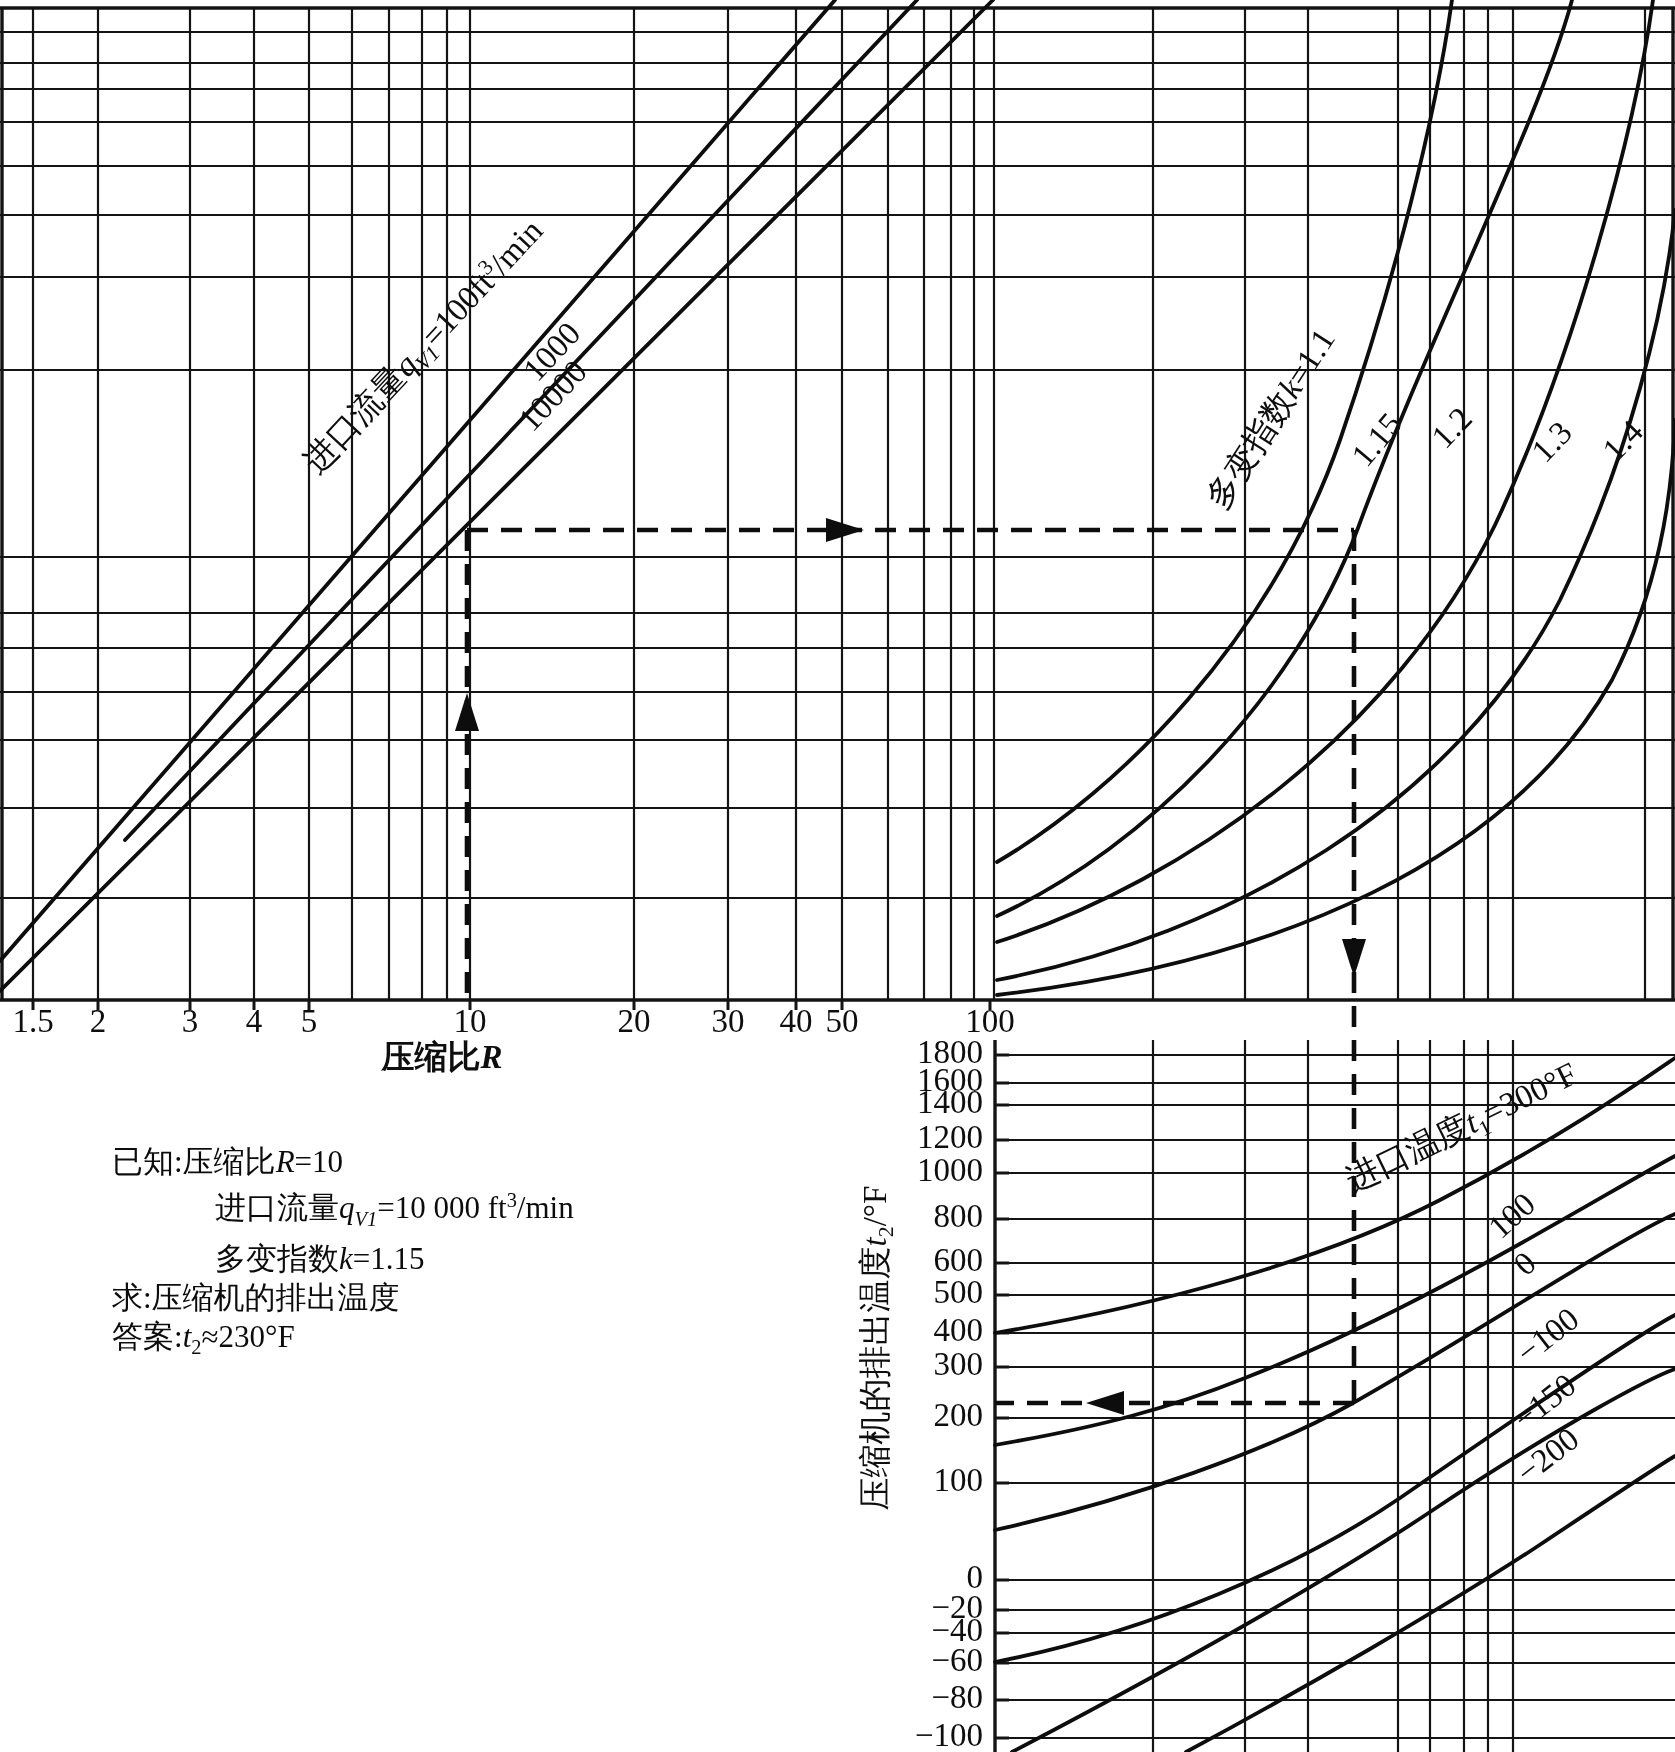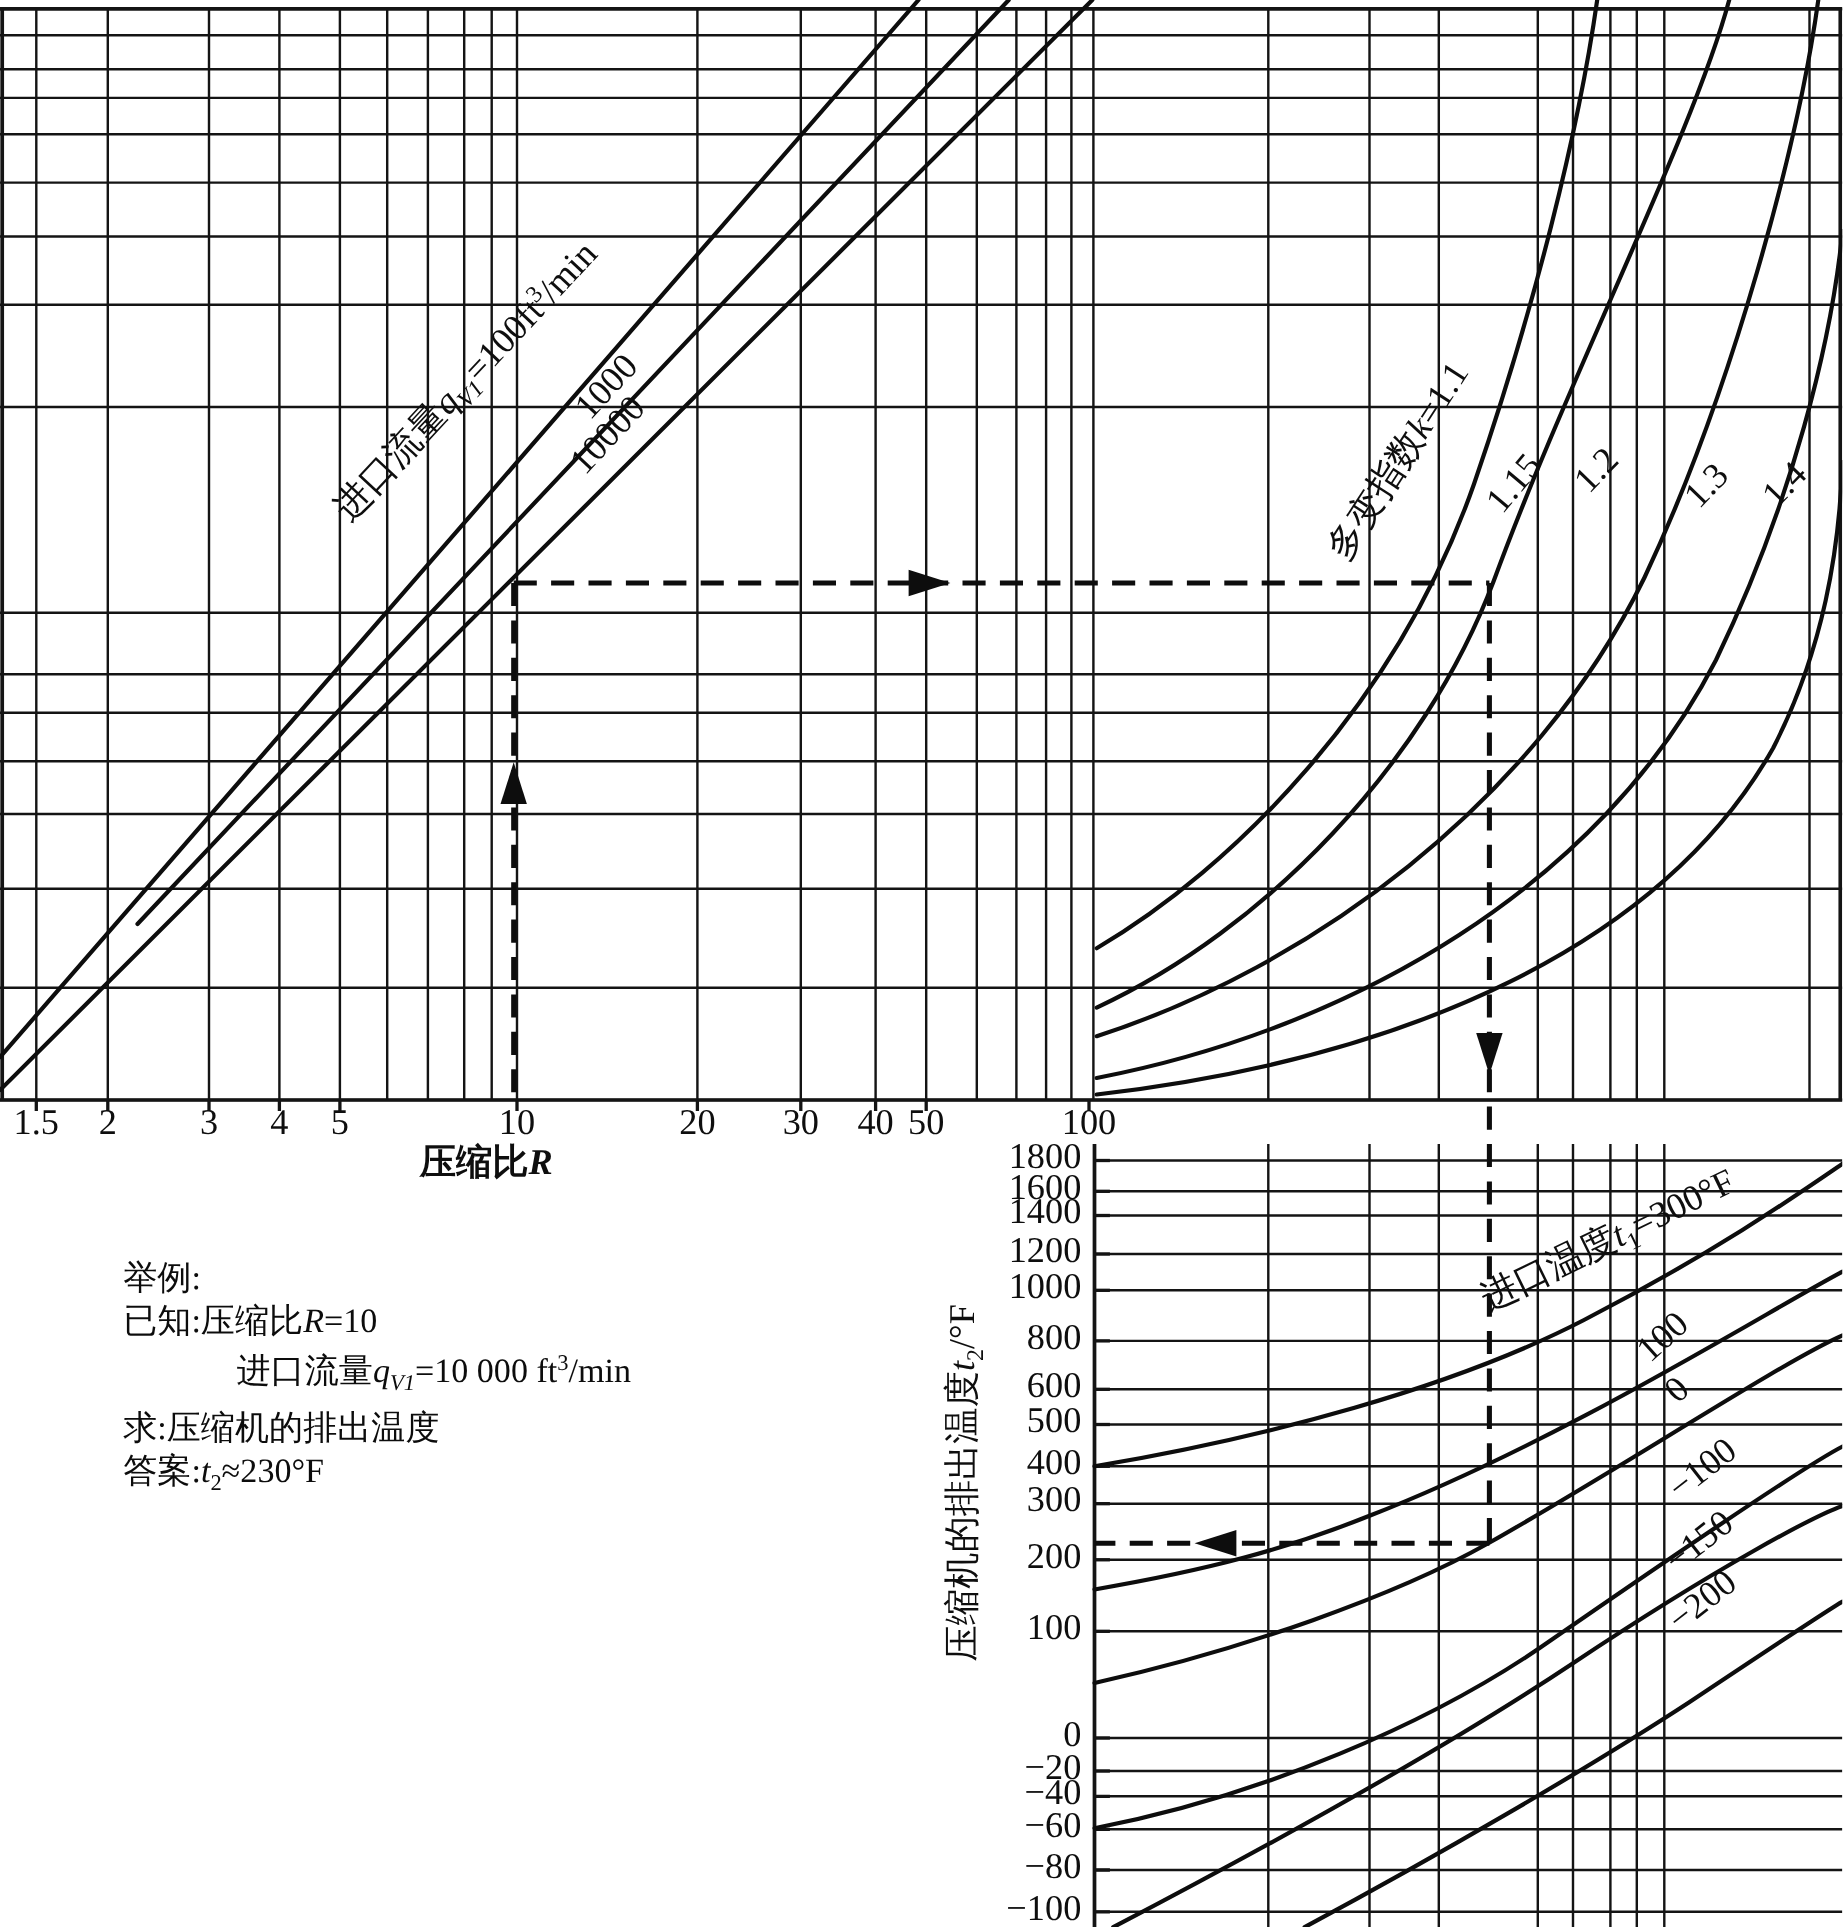--- a/index.html
+++ b/index.html
@@ -216,20 +216,20 @@
   <div class="lbl lbl-k14">1.4</div>
 
   <div class="lbl lbl-t300"><span>进口温度</span><span class="v">t</span><sub>1</sub><span>=300°F</span></div>
   <div class="lbl lbl-t100">100</div>
   <div class="lbl lbl-t0">0</div>
   <div class="lbl lbl-tm100">−100</div>
   <div class="lbl lbl-tm150">−150</div>
   <div class="lbl lbl-tm200">−200</div>
 
   <div class="example">
-    <div>举例:</div>
     <div><span>已知:压缩比</span><span class="v">R</span><span>=10</span></div>
     <div class="indent"><span>进口流量</span><span class="v">q</span><sub class="v">V1</sub><span>=10 000 ft</span><sup>3</sup><span>/min</span></div>
+    <div class="indent"><span>多变指数</span><span class="v">k</span><span>=1.15</span></div>
     <div>求:压缩机的排出温度</div>
     <div><span>答案:</span><span class="v">t</span><sub>2</sub><span>≈230°F</span></div>
   </div>
 
 </div>
 
 </body></html>

